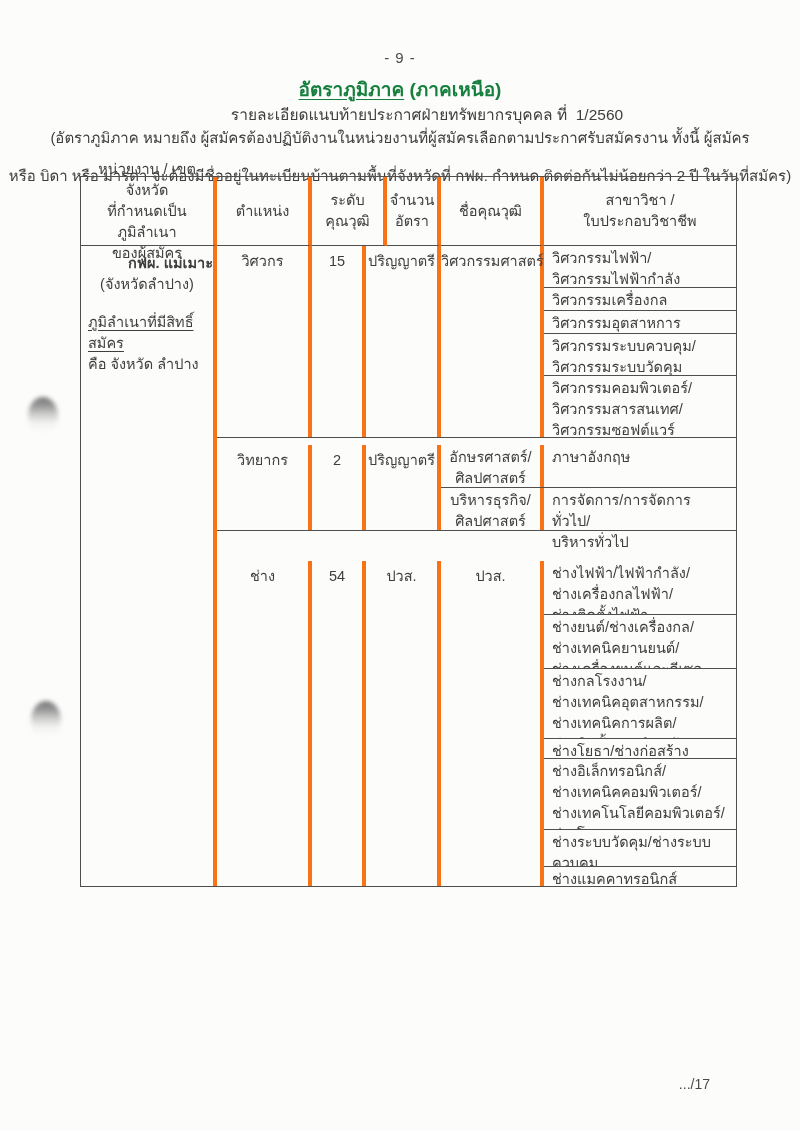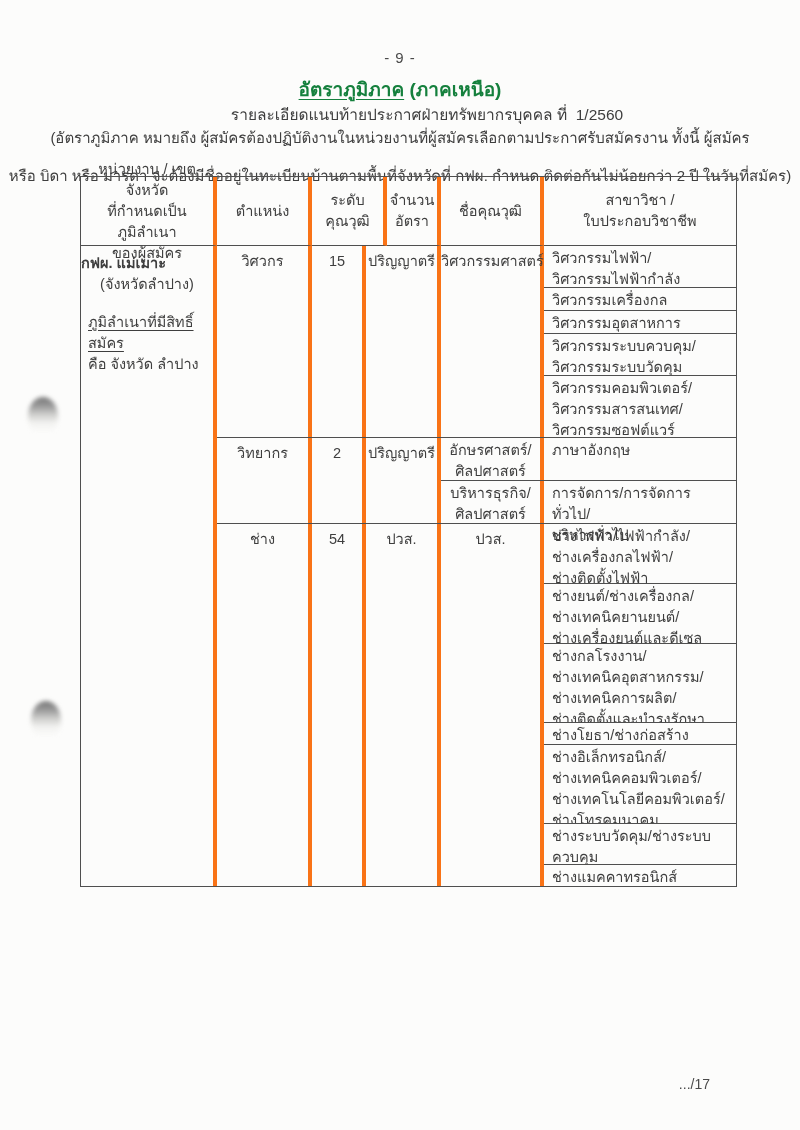--- a/index.html
+++ b/index.html
@@ -51,31 +51,31 @@
   }
   .w1{width:136px;flex:none;}
   .w2{width:95px;flex:none;}
   .w3{width:54px;flex:none;}
   .w4{width:75px;flex:none;}
   .w5{width:103px;flex:none;}
   .w6{flex:1;}
 
   .tbody{display:flex;flex:1;min-height:0;}
   .unitcell{width:136px;flex:none;padding-top:7px;}
-  .unit-name{font-weight:bold;text-align:left;}
+  .unit-name{font-weight:bold;text-align:right;}
   .unit-prov{text-align:center;}
   .unit-gap{height:17px;}
   .unit-dom{padding-left:7px;text-decoration:underline;text-underline-offset:3px;}
   .unit-val{padding-left:7px;}
 
   .rows{flex:1;display:flex;flex-direction:column;min-width:0;}
   .trow{display:flex;min-height:0;}
   .r-eng{height:192px;flex:none;}
-  .r-lec{height:86px;flex:none;}
-  .r-tech{flex:1;}
+  .r-lec{height:86px;flex:none;margin-top:7px;}
+  .r-tech{flex:1;margin-top:30px;}
 
   .cc{text-align:center;padding-top:5px;}
   .subcol{display:flex;flex-direction:column;}
   .sub{padding:2px 8px 0 8px;white-space:pre-line;overflow:hidden;}
   .pairs{flex:1;display:flex;flex-direction:column;min-width:0;}
   .pair{display:flex;flex:1;min-height:0;}
   .pair .deg{width:103px;flex:none;text-align:center;padding-top:2px;white-space:pre-line;}
   .pair .maj{flex:1;padding:2px 8px 0 8px;white-space:pre-line;}
 
   .footer-ref{position:absolute;right:90px;top:1076px;font-size:14px;color:#4a4a4a;}

